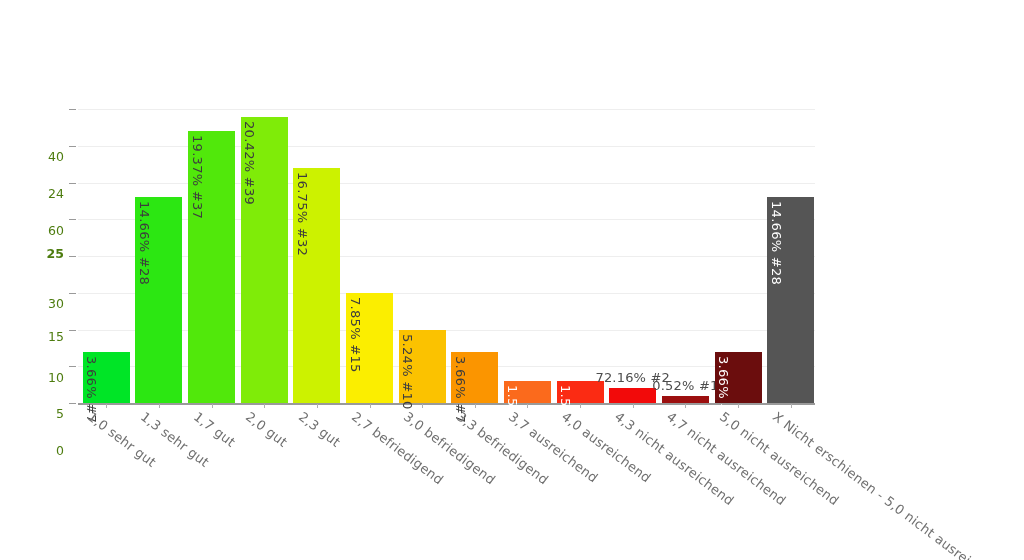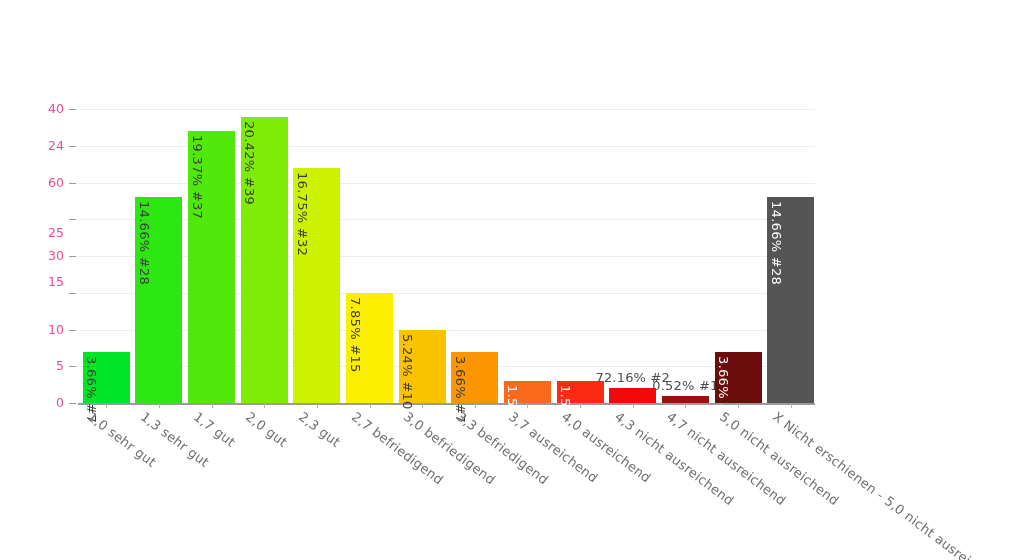--- a/index.html
+++ b/index.html
@@ -54,22 +54,23 @@
     width: 7px;
     height: 1px;
     background: #9a9a9a;
   }
   .ytick-text {
     position: absolute;
     left: 24px;
     width: 40px;
     text-align: right;
     font-size: 12.5px;
-    color: #ec4899;
+    color: #4d7c0f;
     transform: translateY(-8px);
+    margin-top: 48px;
   }
 
   
   .bar {
     position: absolute;
     bottom: 0;
     width: 47px;
     box-sizing: border-box;
   }
   .bars-layer {
@@ -147,25 +148,25 @@
     </div>
 
   <div id="yaxis-layer">
       <div class="ytick-mark" style="top: 403px;"></div>
       <div class="ytick-text" style="top: 403px;">0</div>
       <div class="ytick-mark" style="top: 366.293px;"></div>
       <div class="ytick-text" style="top: 366.293px;">5</div>
       <div class="ytick-mark" style="top: 329.585px;"></div>
       <div class="ytick-text" style="top: 329.585px;">10</div>
       <div class="ytick-mark" style="top: 292.878px;"></div>
-      <div class="ytick-text" style="top: 282px;">15</div>
+      <div class="ytick-text" style="top: 289px;">15</div>
       <div class="ytick-mark" style="top: 256.171px;"></div>
       <div class="ytick-text" style="top: 256.171px;">30</div>
       <div class="ytick-mark" style="top: 219.463px;"></div>
-      <div class="ytick-text" style="top: 233px;">25</div>
+      <div class="ytick-text" style="top: 206px; font-weight: bold;">25</div>
       <div class="ytick-mark" style="top: 182.756px;"></div>
       <div class="ytick-text" style="top: 182.756px;">60</div>
       <div class="ytick-mark" style="top: 146.049px;"></div>
       <div class="ytick-text" style="top: 146.049px;">24</div>
       <div class="ytick-mark" style="top: 109.341px;"></div>
       <div class="ytick-text" style="top: 109.341px;">40</div>
     </div>
 
   <div class="axis-baseline"></div>
 

